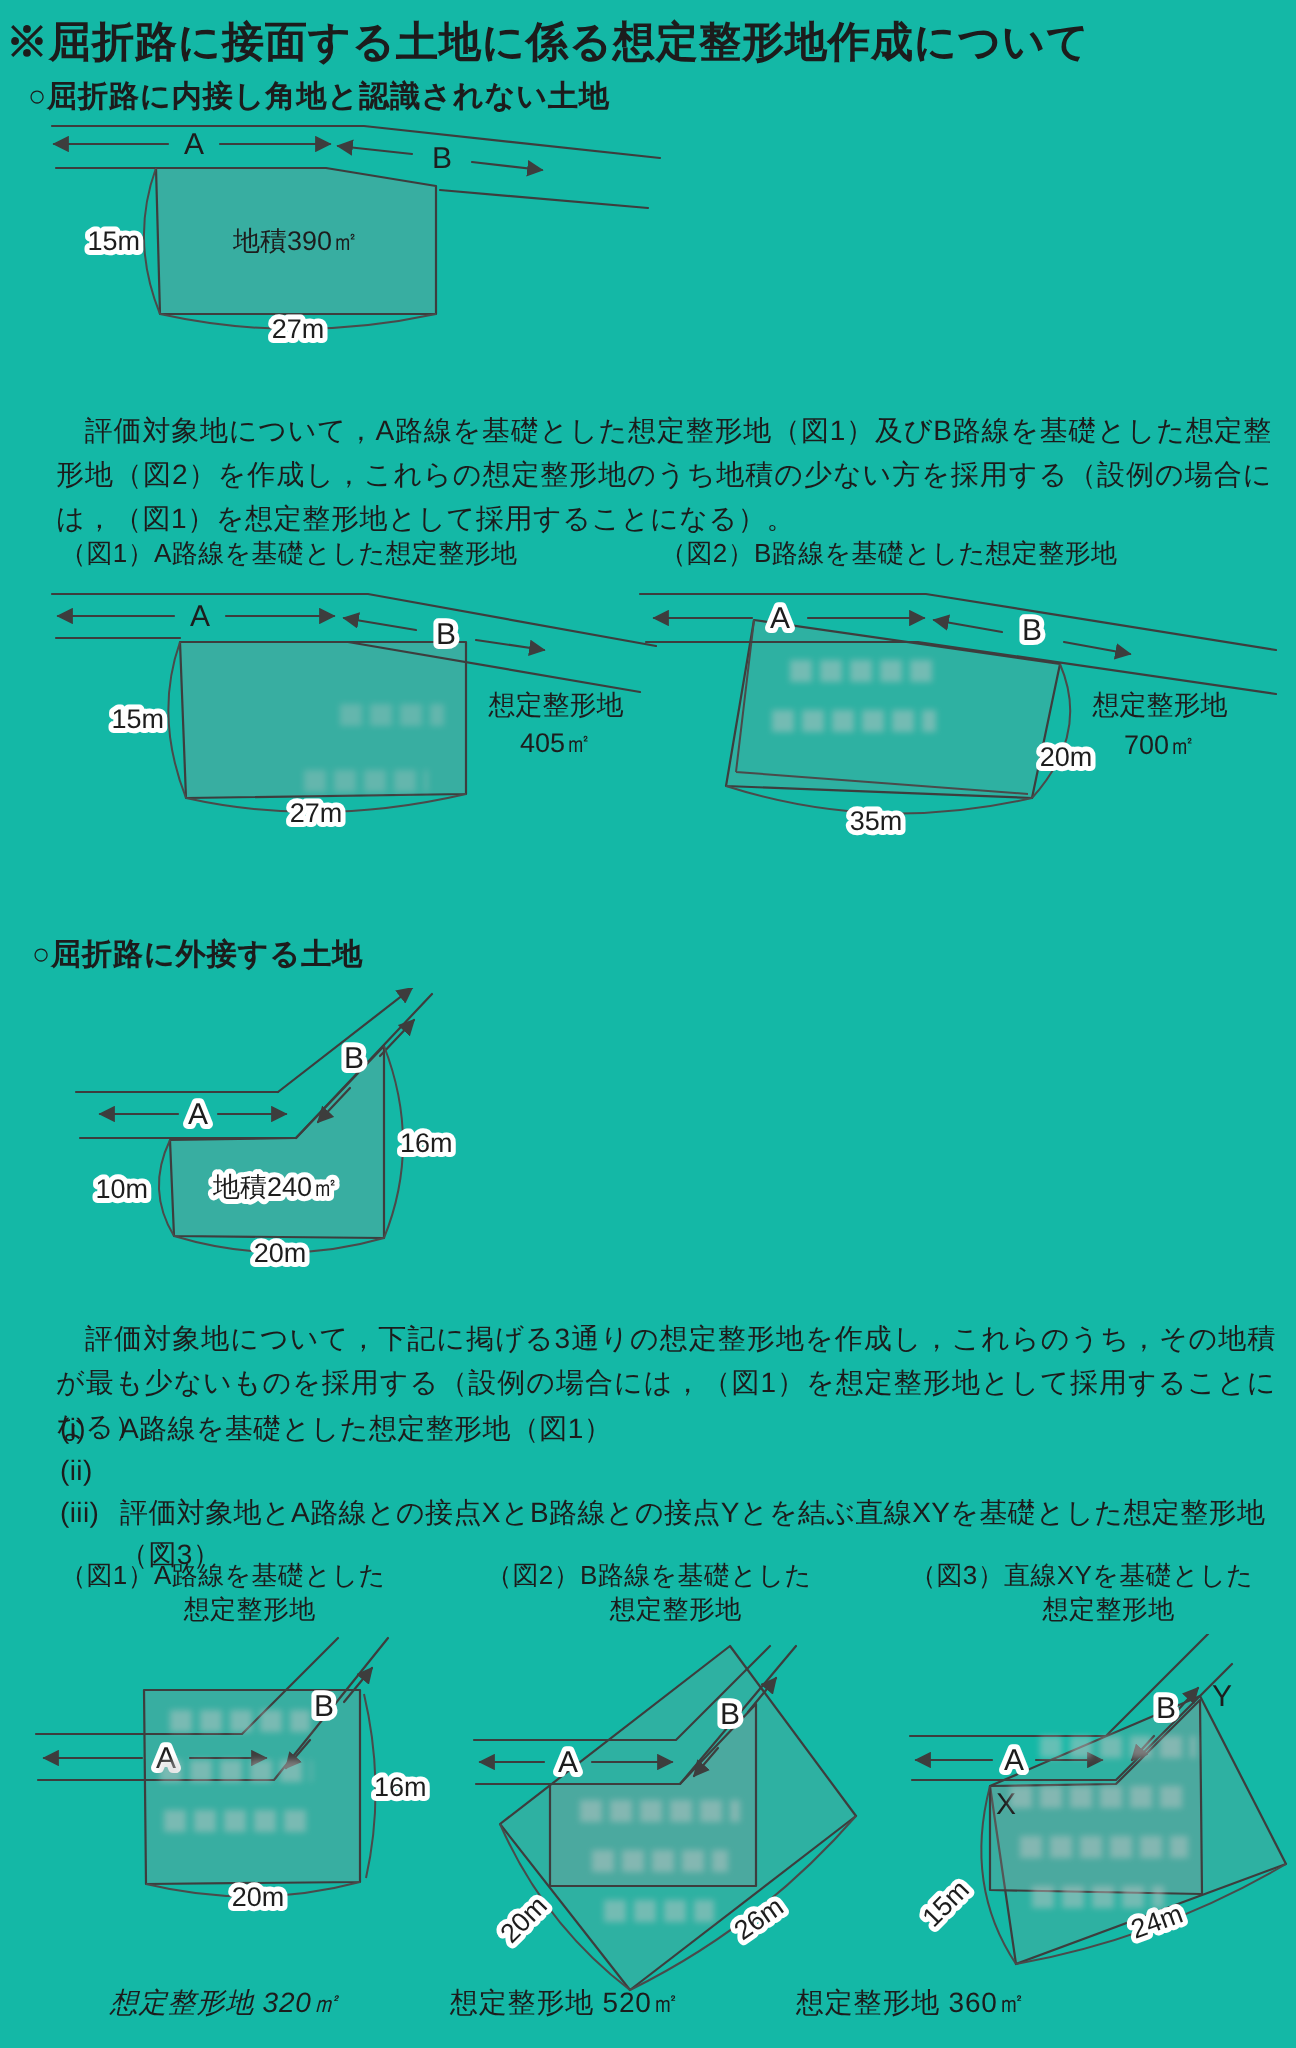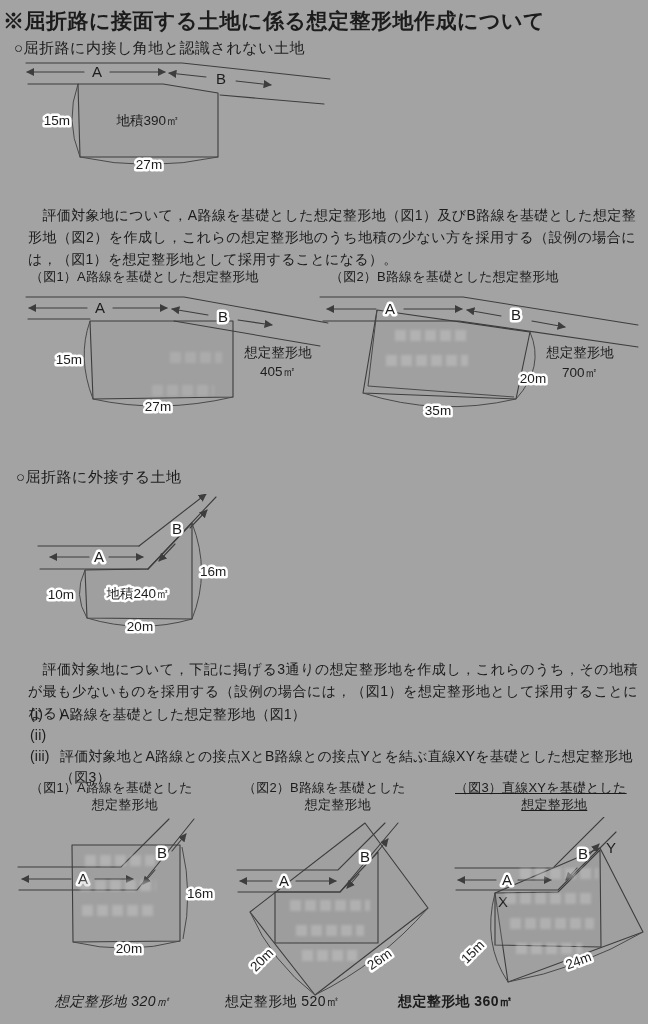--- a/index.html
+++ b/index.html
@@ -1,20 +1,20 @@
 <!DOCTYPE html>
 <html lang="ja"><head>
 <meta charset="utf-8">
 <style>
   html,body{margin:0;padding:0;background:#ffffff;}
-  #page{position:relative;width:648px;height:1024px;background:#a3a3a3;overflow:hidden;
+  #page{position:relative;width:648px;height:1024px;background:#14b8a6;overflow:hidden;
         font-family:"Liberation Sans",sans-serif;color:#1c1c1c;}
   .abs{position:absolute;}
   .title{font-size:21px;font-weight:bold;letter-spacing:0.5px;}
-  .h2{font-size:15px;font-weight:normal;letter-spacing:0.5px;}
+  .h2{font-size:15px;font-weight:bold;letter-spacing:0.5px;}
   .para{font-size:14px;line-height:22px;letter-spacing:0.3px;text-align:justify;}
   .cap{font-size:13px;letter-spacing:0.2px;line-height:17px;text-align:center;}
   .cap .in{padding-left:27px;display:block;}
   .result{font-size:14px;letter-spacing:0.4px;}
   .li{display:flex;font-size:14px;line-height:21px;letter-spacing:0.2px;}
   .li .mk{width:30px;flex:0 0 30px;}
   svg{position:absolute;overflow:hidden;}
   svg .ln{fill:none;stroke:#3d3d3d;stroke-width:1.1;stroke-linecap:round;}
   svg .thin{fill:none;stroke:#4a4a4a;stroke-width:1;}
   svg .land{fill:rgba(150,150,150,0.28);stroke:#3d3d3d;stroke-width:1.1;stroke-linejoin:round;}
@@ -160,21 +160,21 @@
   </div>
 
   <div class="abs cap" style="left:30px;top:779px;">
     <span>（図1）A路線を基礎とした</span>
     <span class="in">想定整形地</span>
   </div>
   <div class="abs cap" style="left:243px;top:779px;">
     <span>（図2）B路線を基礎とした</span>
     <span class="in">想定整形地</span>
   </div>
-  <div class="abs cap" style="left:455px;top:779px;text-decoration:underline;">
+  <div class="abs cap" style="left:455px;top:779px;">
     <span>（図3）直線XYを基礎とした</span>
     <span class="in">想定整形地</span>
   </div>
 
   <svg class="abs" style="left:15px;top:817px;" width="205" height="155" viewBox="0 0 205 155">
     <defs>
       <marker id="ah5" viewBox="0 0 10 10" refX="9" refY="5" markerWidth="7.5" markerHeight="7.5" orient="auto-start-reverse">
         <path d="M0,0 L10,5 L0,10 Z" fill="#3d3d3d"></path>
       </marker>
     </defs>
@@ -245,15 +245,15 @@
   <div class="bleed" style="left:290px;top:900px;width:80px;"></div>
   <div class="bleed" style="left:296px;top:925px;width:68px;"></div>
   <div class="bleed" style="left:302px;top:950px;width:55px;"></div>
   <div class="bleed" style="left:520px;top:868px;width:78px;"></div>
   <div class="bleed" style="left:505px;top:893px;width:90px;"></div>
   <div class="bleed" style="left:510px;top:918px;width:84px;"></div>
   <div class="bleed" style="left:516px;top:943px;width:66px;"></div>
 
   <div class="abs result" style="left:55px;top:993px;font-style:italic;">想定整形地 320㎡</div>
   <div class="abs result" style="left:225px;top:993px;">想定整形地 520㎡</div>
-  <div class="abs result" style="left:398px;top:993px;font-weight:bold;">想定整形地 360㎡</div>
+  <div class="abs result" style="left:398px;top:993px;">想定整形地 360㎡</div>
 
 </div>
 
 </body></html>

